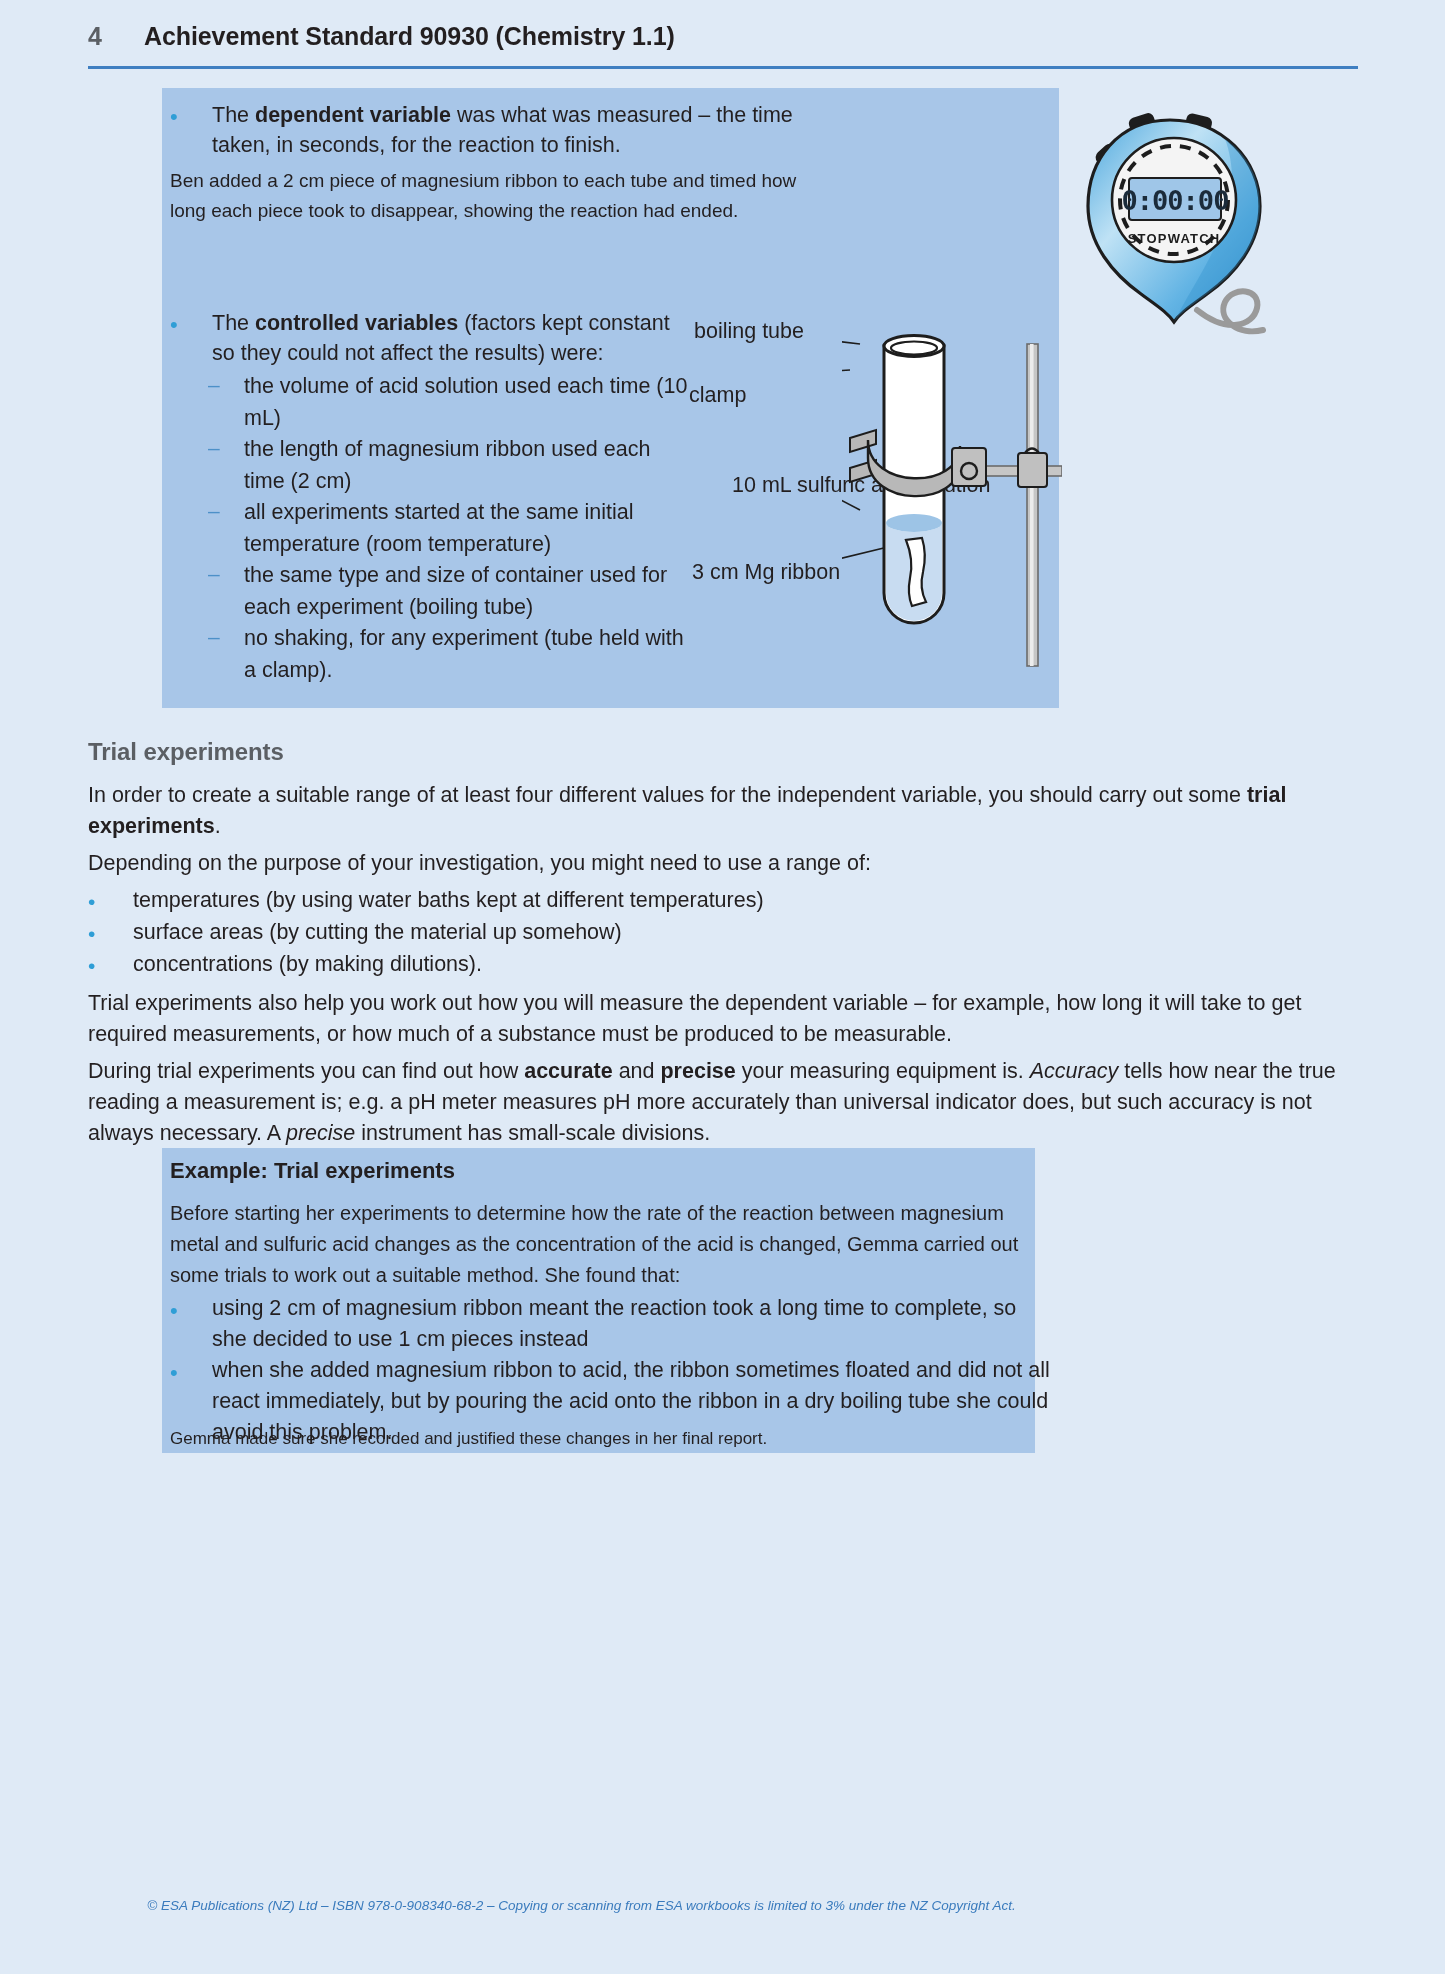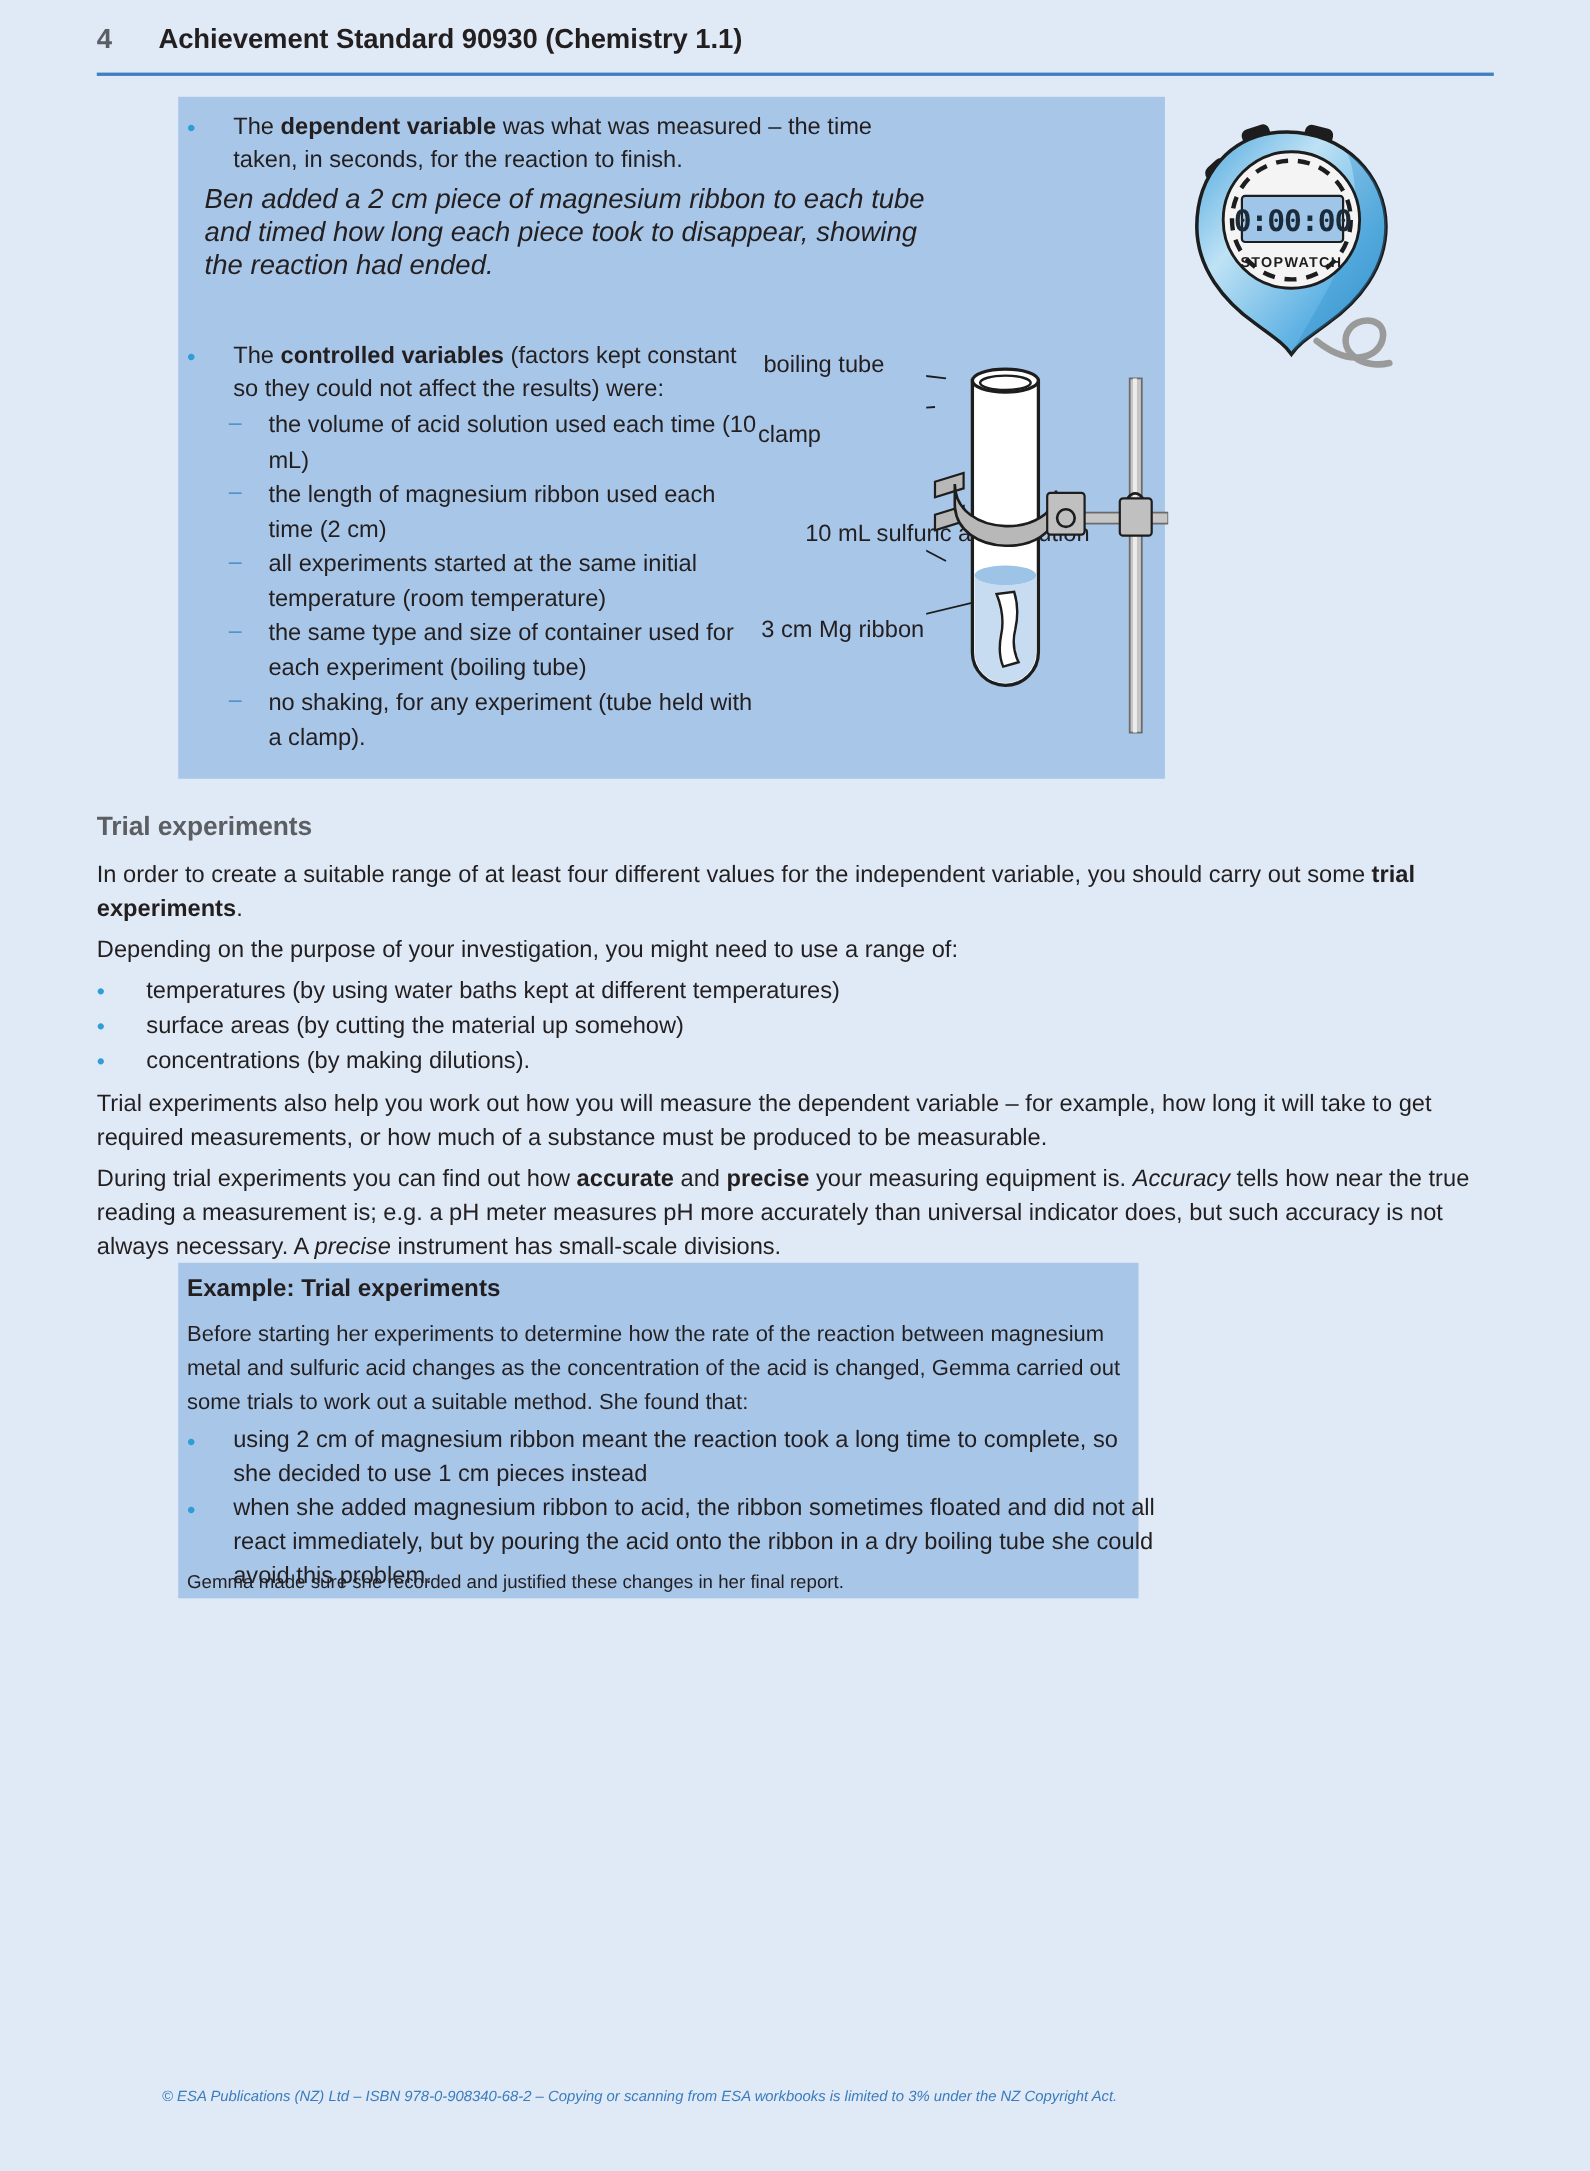--- a/index.html
+++ b/index.html
@@ -42,21 +42,21 @@
     padding-top:6px;text-align:left;
   }
   .dash-mark{
     color:#4d90c8;font-size:21px;line-height:1;width:36px;flex:none;
     padding-top:3px;
   }
   .b-text{font-size:21.5px;line-height:30px;color:#231f20;}
   b{font-weight:bold;}
 
   .t-b1{position:absolute;left:8px;top:12px;width:660px;}
-  .t-p1{position:absolute;left:24px;top:78px;width:660px;font-size:25px;line-height:30px;font-style:italic;}
+  .t-p1{position:absolute;left:8px;top:78px;width:660px;font-size:19px;line-height:30px;}
   .t-b2{position:absolute;left:8px;top:220px;width:500px;}
   .t-sub{position:absolute;left:46px;top:283px;width:480px;}
   .t-sub .bullet-row{margin-bottom:0px;}
   .t-sub .b-text{font-size:21.5px;line-height:31.5px;}
 
   
   .dlabel{position:absolute;font-size:21.5px;color:#231f20;white-space:nowrap;line-height:29px;}
   .lbl-boiling{left:532px;top:229px;}
   .lbl-clamp{left:527px;top:293px;}
   .lbl-acid{left:570px;top:383px;text-align:right;width:122px;}

